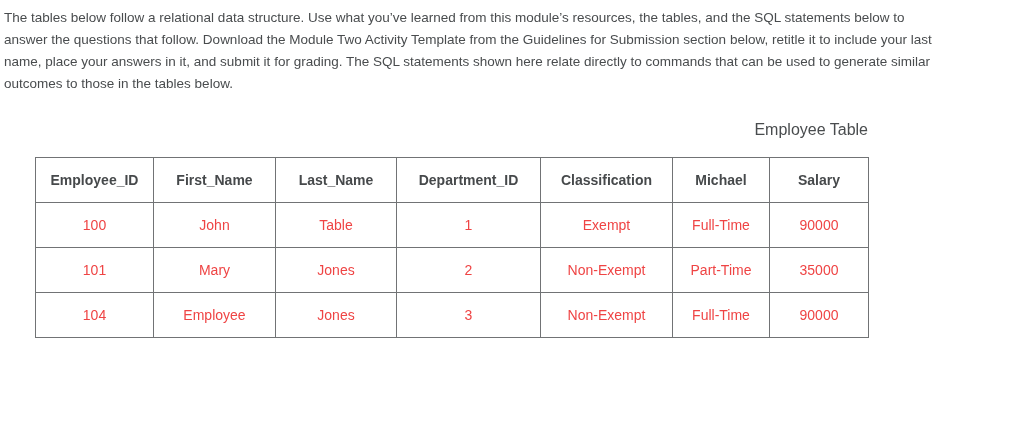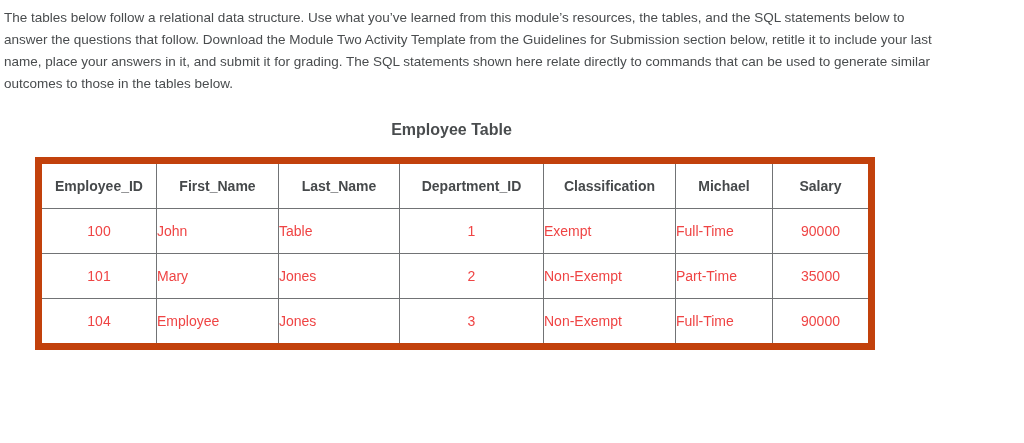--- a/index.html
+++ b/index.html
@@ -21,50 +21,50 @@
     line-height: 22px;
     color: #494c4e;
   }
   .table-section {
     margin: 25px 0 0 35px;
     width: 833px;
   }
   .table-title {
     margin: 0;
     font-size: 16px;
-    font-weight: 700;
+    font-weight: 400;
     color: #494c4e;
-    text-align: center;
+    text-align: right;
     line-height: 19px;
   }
   table.employee {
     margin-top: 18px;
     width: 833px;
     table-layout: fixed;
     border-collapse: collapse;
     background: #ffffff;
-    border: 7px solid #c2410c;
+    border: 1px solid #c2410c;
   }
   table.employee th,
   table.employee td {
     border: 1px solid #717375;
     height: 44px;
     font-size: 14px;
     color: #ef4444;
     padding: 0;
     overflow: hidden;
     white-space: nowrap;
   }
   table.employee th {
     font-weight: 700;
     text-align: center;
     color: #46494b;
   }
   td.cell-center { text-align: center; }
-  td.cell-left   { text-align: left; padding-left: 11px; }
+  td.cell-left   { text-align: center; padding-left: 11px; }
   col.c1 { width: 118px; }
   col.c2 { width: 122px; }
   col.c3 { width: 121px; }
   col.c4 { width: 144px; }
   col.c5 { width: 132px; }
   col.c6 { width: 97px; }
   col.c7 { width: 99px; }
 </style>
 </head>
 <body>

